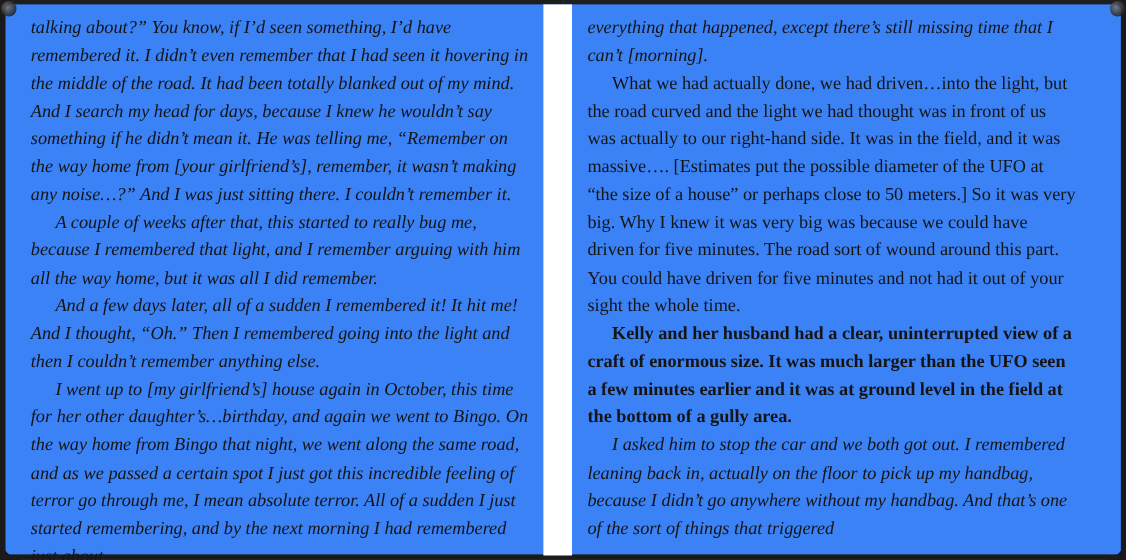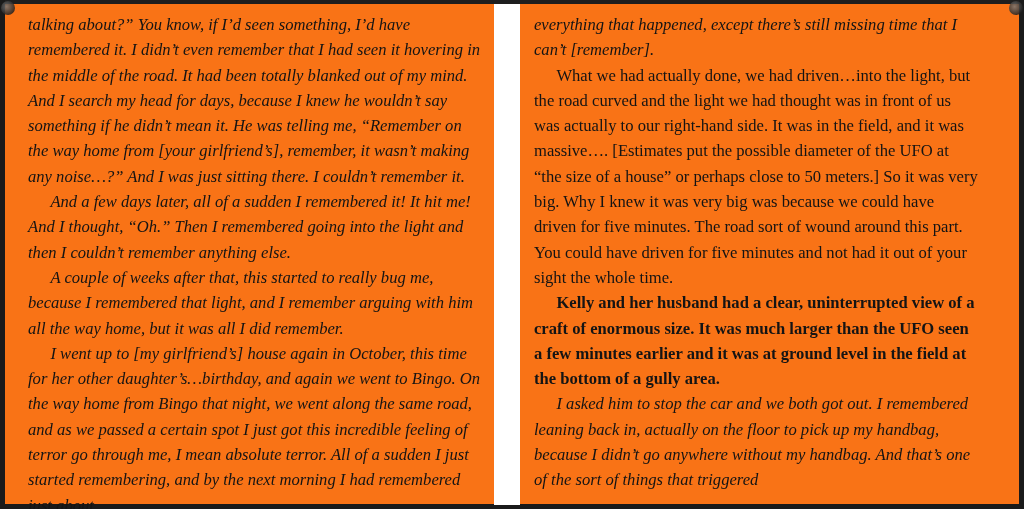--- a/index.html
+++ b/index.html
@@ -10,22 +10,23 @@
   body {
     width: 1024px;
     height: 509px;
     overflow: hidden;
     font-family: "Liberation Serif", serif;
   }
   #page {
     position: relative;
     width: 1024px;
     height: 509px;
-    background: #f97316;
+    background: #3b82f6;
     box-sizing: border-box;
+    border-radius: 22px;
   }
   
   .edge {
     position: absolute;
     background: #1a1a1a;
   }
   .edge-left   { left: 0;   top: 0; width: 5px;  height: 509px; }
   .edge-right  { right: 0;  top: 0; width: 5px;  height: 509px; }
   .edge-bottom { left: 0;   bottom: 0; width: 1024px; height: 5px; }
   .edge-top-l  { left: 0;   top: 0; width: 512px; height: 4px; background:#1e1e1e;}
@@ -93,27 +94,27 @@
   <div class="edge edge-right"></div>
   <div class="edge edge-bottom"></div>
 
   <div class="corner corner-tl"></div>
   <div class="corner corner-tr"></div>
 
   <div class="columns">
 
     <div class="col left">
       <p class="italic">talking about?” You know, if I’d seen something, I’d have remembered it. I didn’t even remember that I had seen it hovering in the middle of the road. It had been totally blanked out of my mind. And I search my head for days, because I knew he wouldn’t say something if he didn’t mean it. He was telling me, “Remember on the way home from [your girlfriend’s], remember, it wasn’t making any noise…?” And I was just sitting there. I couldn’t remember it.</p>
+      <p class="italic indent">A couple of weeks after that, this started to really bug me, because I remembered that light, and I remember arguing with him all the way home, but it was all I did remember.</p>
       <p class="italic indent">And a few days later, all of a sudden I remembered it! It hit me! And I thought, “Oh.” Then I remembered going into the light and then I couldn’t remember anything else.</p>
-      <p class="italic indent">A couple of weeks after that, this started to really bug me, because I remembered that light, and I remember arguing with him all the way home, but it was all I did remember.</p>
       <p class="italic indent">I went up to [my girlfriend’s] house again in October, this time for her other daughter’s…birthday, and again we went to Bingo. On the way home from Bingo that night, we went along the same road, and as we passed a certain spot I just got this incredible feeling of terror go through me, I mean absolute terror. All of a sudden I just started remembering, and by the next morning I had remembered just about</p>
     </div>
 
     <div class="col right">
-      <p class="italic">everything that happened, except there’s still missing time that I can’t [remember].</p>
+      <p class="italic">everything that happened, except there’s still missing time that I can’t [morning].</p>
       <p class="indent">
         <span class="mix-italic">What we had actually done, we had driven…into the light, but the road curved and the light we had thought was in front of us was actually to our right-hand side. It was in the field, and it was massive…. </span><span class="mix-roman">[Estimates put the possible diameter of the UFO at “the size of a house” or perhaps close to 50 meters.] </span><span class="mix-italic">So it was very big. Why I knew it was very big was because we could have driven for five minutes. The road sort of wound around this part. You could have driven for five minutes and not had it out of your sight the whole time.</span>
       </p>
       <p class="roman indent">Kelly and her husband had a clear, uninterrupted view of a craft of enormous size. It was much larger than the UFO seen a few minutes earlier and it was at ground level in the field at the bottom of a gully area.</p>
       <p class="italic indent">I asked him to stop the car and we both got out. I remembered leaning back in, actually on the floor to pick up my handbag, because I didn’t go anywhere without my handbag. And that’s one of the sort of things that triggered</p>
     </div>
 
   </div>
 
   <div class="gutter"></div>

